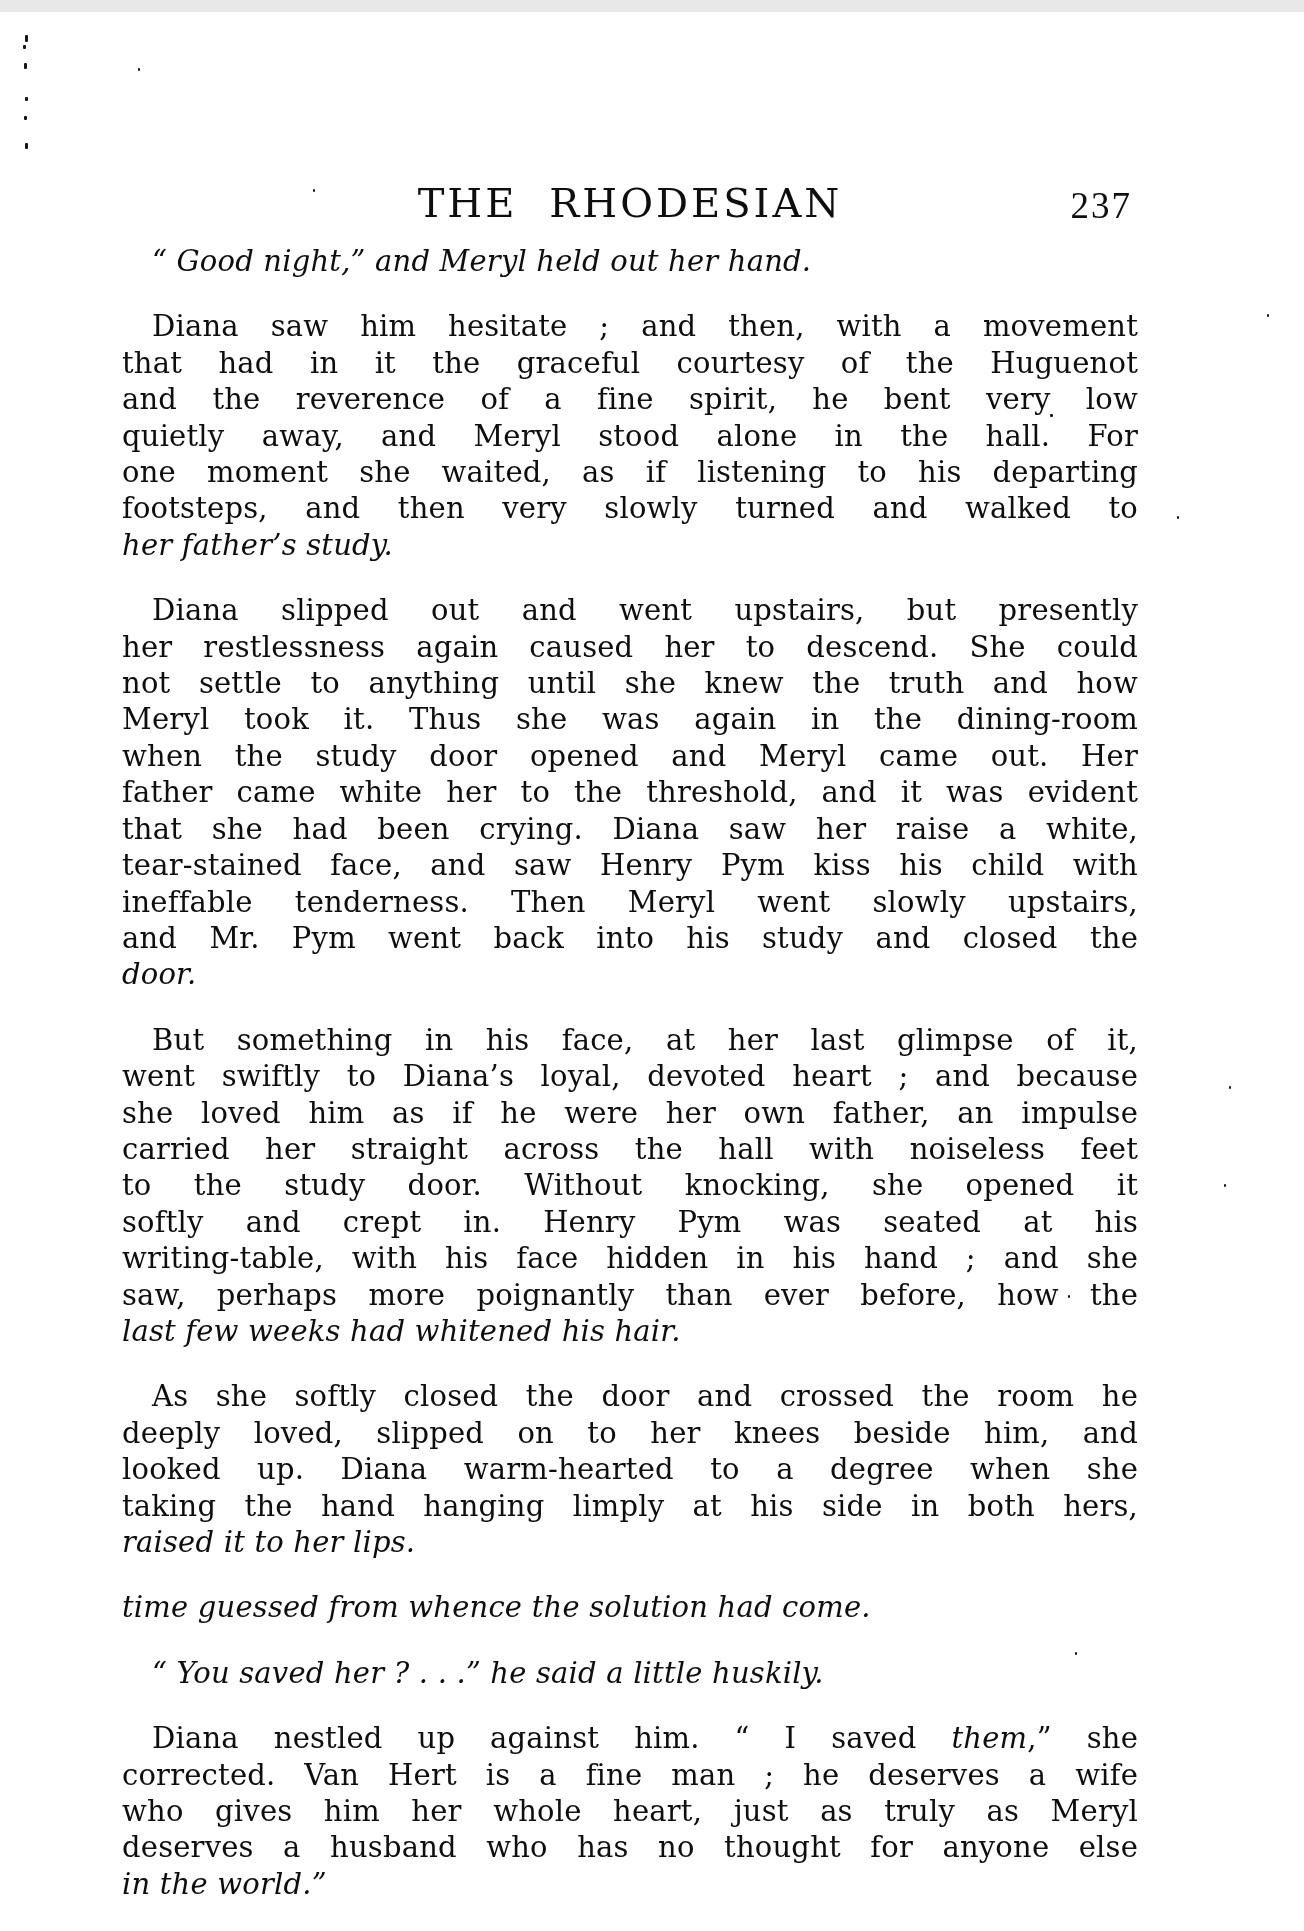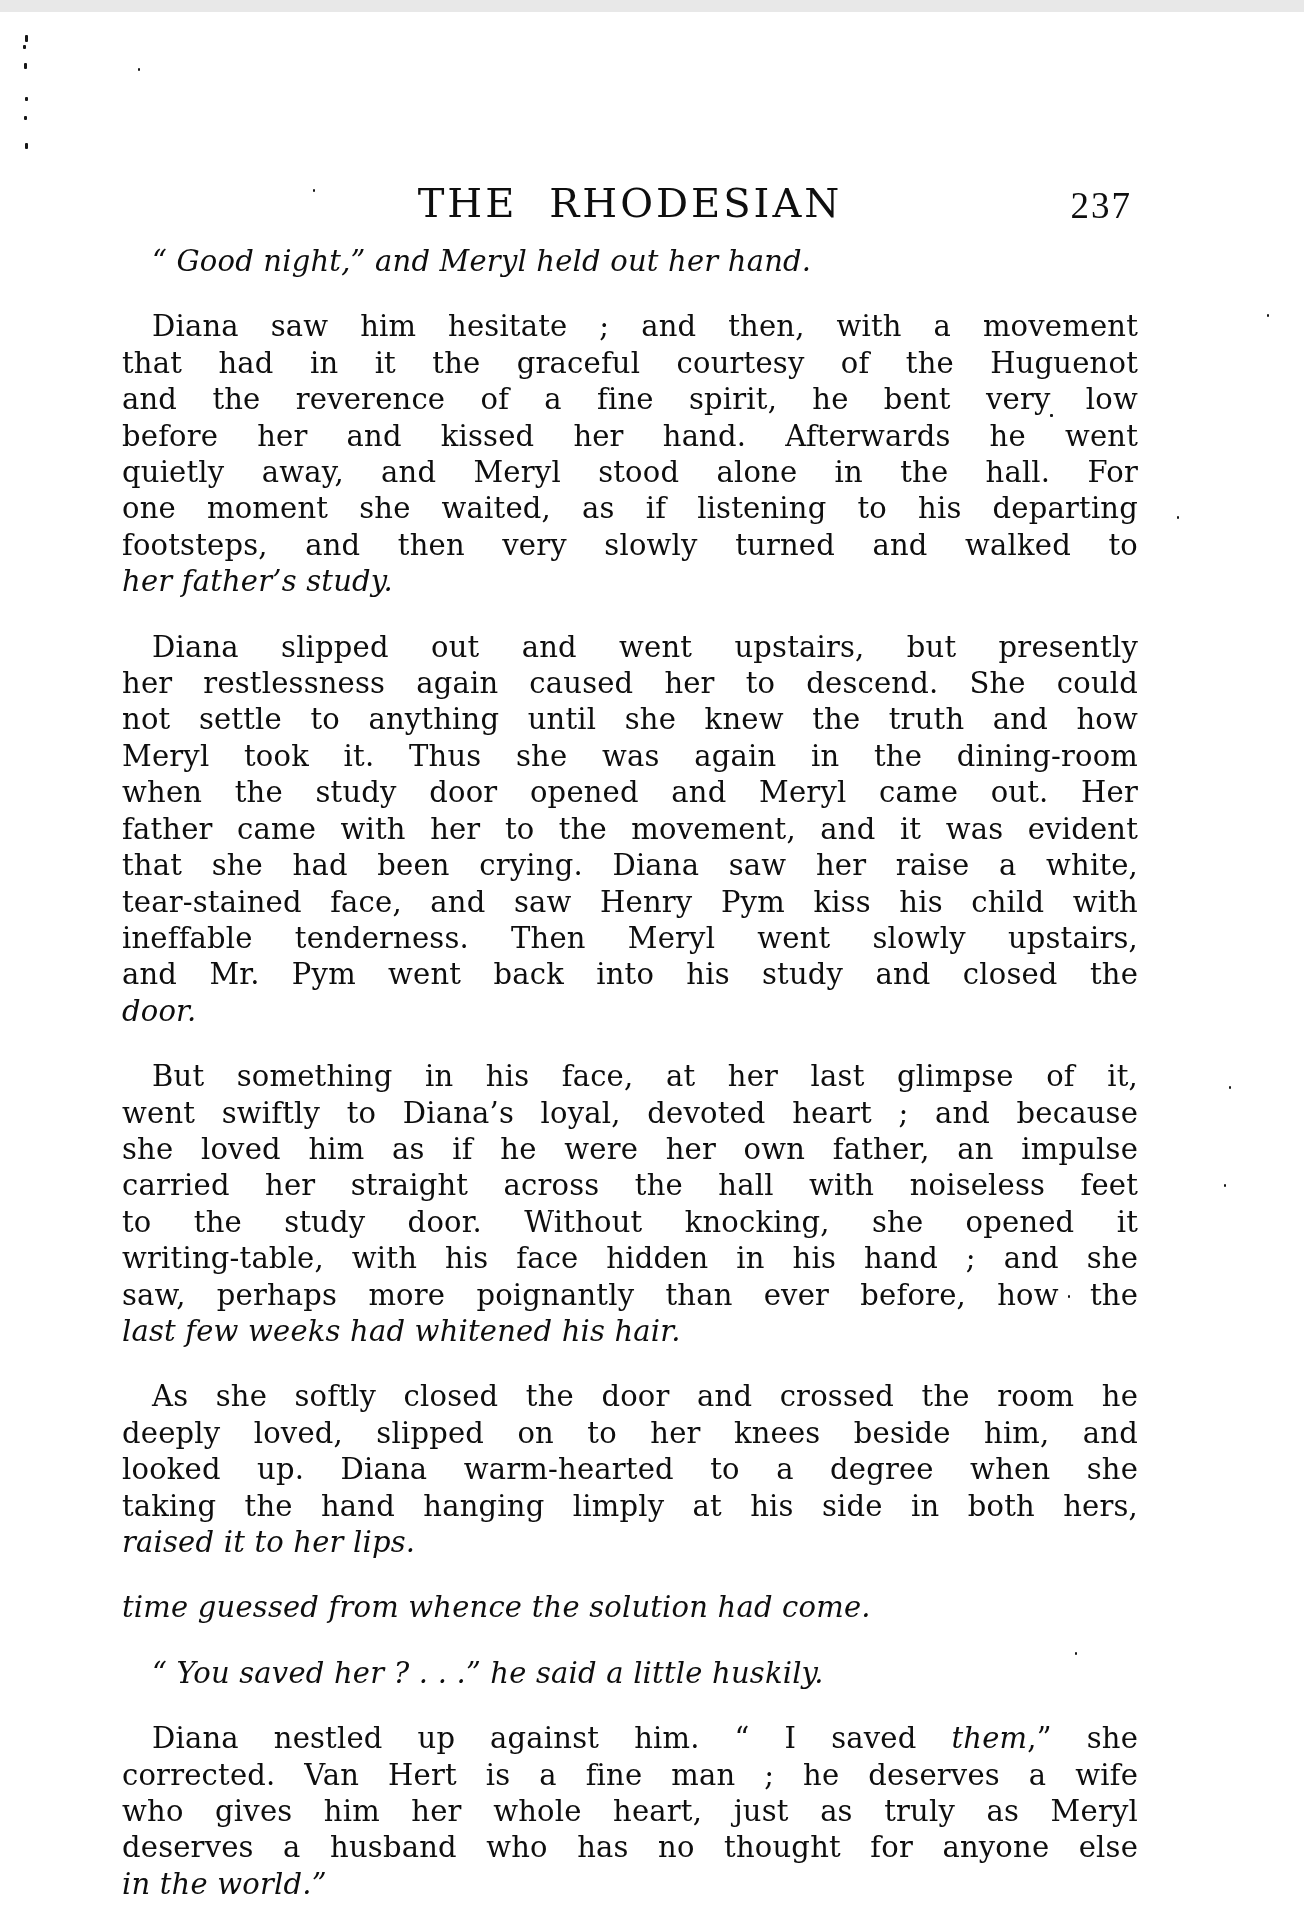--- a/index.html
+++ b/index.html
@@ -69,49 +69,49 @@
     <p class="para">
       </p>
       <div class="ln first last">“ Good night,” and Meryl held out her hand.</div>
     <p></p>
 
     <p class="para">
       </p>
       <div class="ln first">Diana saw him hesitate ; and then, with a movement</div>
       <div class="ln">that had in it the graceful courtesy of the Huguenot</div>
       <div class="ln">and the reverence of a fine spirit, he bent very low</div>
-      <div class="ln">before her and kissed her hand.  Afterwards he went</div>
       <div class="ln">quietly away, and Meryl stood alone in the hall.  For</div>
       <div class="ln">one moment she waited, as if listening to his departing</div>
       <div class="ln">footsteps, and then very slowly turned and walked to</div>
       <div class="ln last">her father’s study.</div>
     <p></p>
 
     <p class="para">
       </p>
       <div class="ln first">Diana slipped out and went upstairs, but presently</div>
       <div class="ln">her restlessness again caused her to descend.  She could</div>
       <div class="ln">not settle to anything until she knew the truth and how</div>
       <div class="ln">Meryl took it.  Thus she was again in the dining-room</div>
       <div class="ln">when the study door opened and Meryl came out.  Her</div>
-      <div class="ln">father came with her to the movement, and it was evident</div>
+      <div class="ln">father came white her to the threshold, and it was evident</div>
       <div class="ln">that she had been crying.  Diana saw her raise a white,</div>
       <div class="ln">tear-stained face, and saw Henry Pym kiss his child with</div>
       <div class="ln">ineffable tenderness.  Then Meryl went slowly upstairs,</div>
       <div class="ln">and Mr. Pym went back into his study and closed the</div>
       <div class="ln last">door.</div>
     <p></p>
 
     <p class="para">
       </p>
       <div class="ln first">But something in his face, at her last glimpse of it,</div>
       <div class="ln">went swiftly to Diana’s loyal, devoted heart ; and because</div>
       <div class="ln">she loved him as if he were her own father, an impulse</div>
       <div class="ln">carried her straight across the hall with noiseless feet</div>
       <div class="ln">to the study door.  Without knocking, she opened it</div>
+      <div class="ln">softly and crept in.  Henry Pym was seated at his</div>
       <div class="ln">writing-table, with his face hidden in his hand ; and she</div>
       <div class="ln">saw, perhaps more poignantly than ever before, how the</div>
       <div class="ln last">last few weeks had whitened his hair.</div>
     <p></p>
 
     <p class="para">
       </p>
       <div class="ln first">As she softly closed the door and crossed the room he</div>
       <div class="ln">deeply loved, slipped on to her knees beside him, and</div>
       <div class="ln">looked up.  Diana warm-hearted to a degree when she</div>

